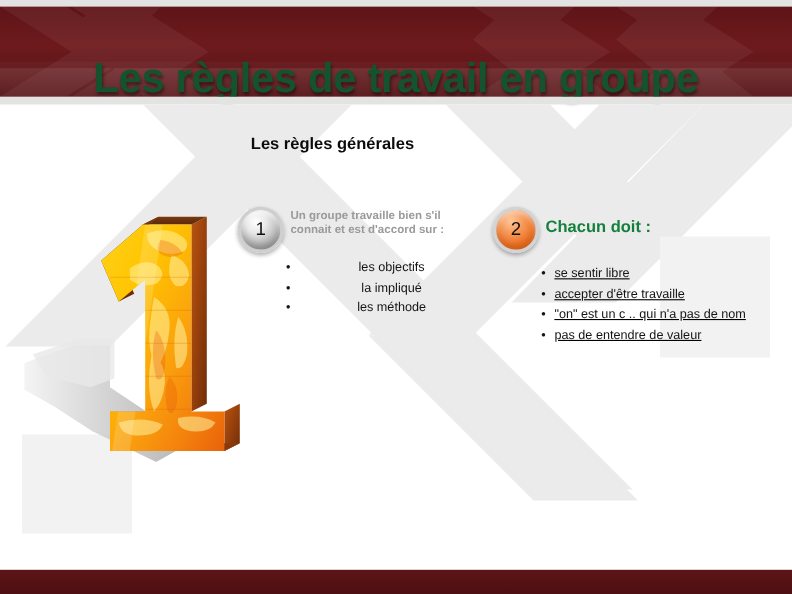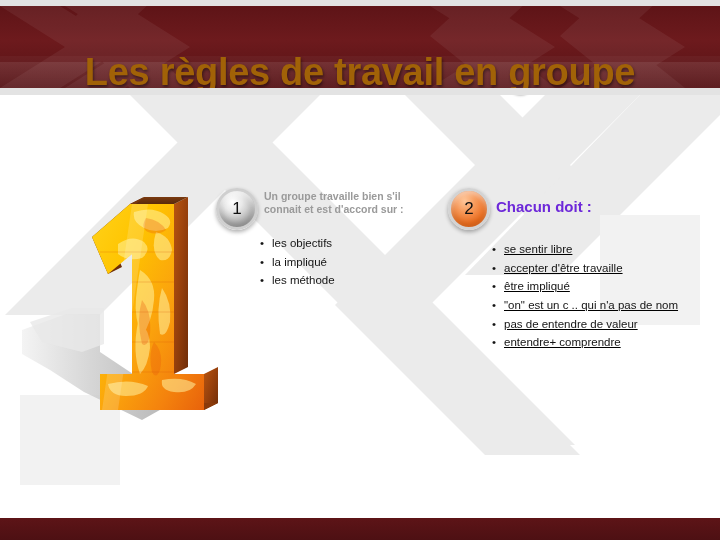--- a/index.html
+++ b/index.html
@@ -54,21 +54,21 @@
     background: #e3e3e3;
   }
 
   .title {
     position: absolute;
     left: 0; top: 6px;
     width: 720px; height: 82px;
     display: flex;
     align-items: center;
     justify-content: center;
-    color: #a16207;
+    color: #14532d;
     font-size: 38px;
     font-weight: bold;
     letter-spacing: -0.3px;
     text-shadow: 1px 2px 3px rgba(0,0,0,0.45);
     white-space: nowrap;
   }
 
   
   .body-wm {
     position: absolute;
@@ -133,21 +133,21 @@
   }
   .col-head-gray {
     font-size: 10.5px;
     font-weight: bold;
     color: #9a9a9a;
     line-height: 1.28;
   }
   .col-head-orange {
     font-size: 15px;
     font-weight: bold;
-    color: #6d28d9;
+    color: #15803d;
     white-space: nowrap;
     top: 8px;
     position: relative;
   }
 
   .bullets {
     position: absolute;
     left: 44px;
     margin: 0;
     padding: 0;
@@ -160,21 +160,21 @@
     font-size: 11.5px;
     line-height: 1.62;
   }
   .bullets li::before {
     content: "\2022";
     position: absolute;
     left: 0; top: 0;
     color: #141414;
     font-size: 11.5px;
   }
-  .c1-bullets { top: 46px; width: 180px; }
+  .c1-bullets { top: 46px; width: 180px; text-align: center; }
   .c2-bullets { top: 52px; width: 200px; text-decoration: underline; }
 
   
   .bottom-bar {
     position: absolute;
     left: 0; bottom: 0;
     width: 720px; height: 22px;
     background: linear-gradient(180deg, #5d1417 0%, #4d1013 100%);
   }
   .bottom-strip {
@@ -221,20 +221,21 @@
       <polygon points="335,210 430,210 580,360 485,360"></polygon>
       <polygon points="130,0 225,0 575,350 480,350"></polygon>
       <polygon points="225,0 320,0 100,220 5,220"></polygon>
     </g>
     <g fill="#f2f2f2">
       <polygon points="600,120 700,120 700,230 600,230"></polygon>
       <polygon points="20,300 120,300 120,390 20,390"></polygon>
     </g>
   </svg>
 
+  <div class="subtitle">Les règles générales</div>
 
   <svg class="numeral-1" viewBox="0 0 205 245">
     <defs>
       <linearGradient id="gold-face" x1="0" y1="0" x2="1" y2="1">
         <stop offset="0%" stop-color="#ffd21a"></stop>
         <stop offset="28%" stop-color="#ffc400"></stop>
         <stop offset="55%" stop-color="#fba50c"></stop>
         <stop offset="80%" stop-color="#f4820d"></stop>
         <stop offset="100%" stop-color="#e8620b"></stop>
       </linearGradient>
@@ -305,23 +306,21 @@
   </div>
 
   <div class="col col2">
     <div class="badge badge-orange">2</div>
     <div class="col-head">
       <div class="col-head-orange">Chacun doit :</div>
     </div>
     <ul class="bullets c2-bullets">
       <li>se sentir libre</li>
       <li>accepter d'être travaille</li>
-      <li>être impliqué</li>
       <li>"on" est un c .. qui n'a pas de nom</li>
       <li>pas de entendre de valeur</li>
-      <li>entendre+ comprendre</li>
     </ul>
   </div>
 
   <div class="bottom-strip"></div>
   <div class="bottom-bar"></div>
 
 </div>
 
 </body></html>

